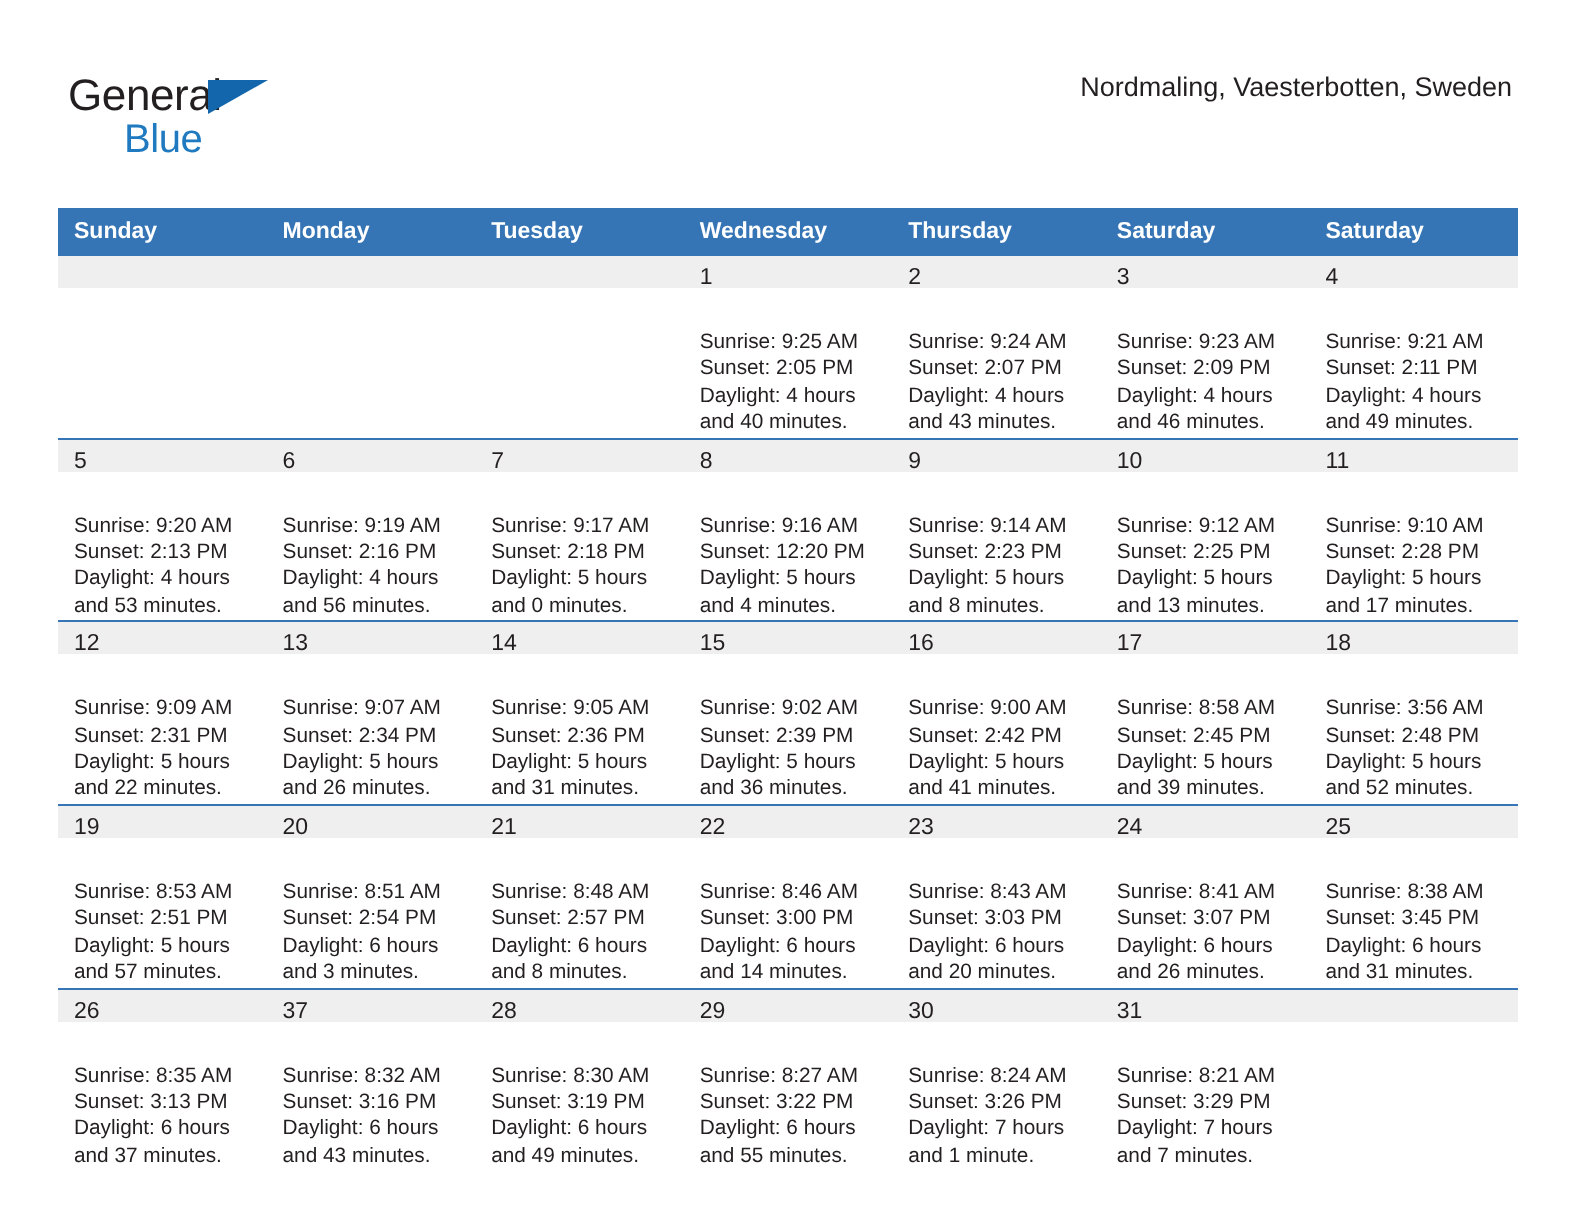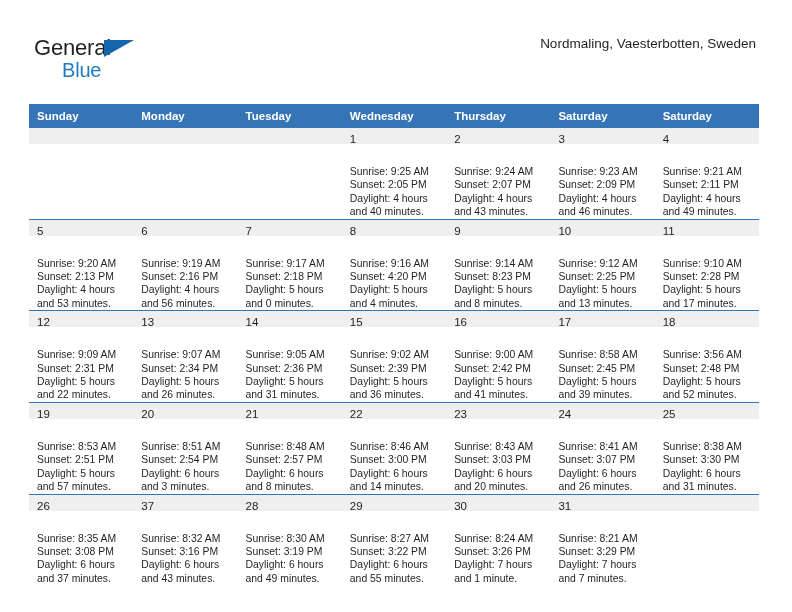--- a/index.html
+++ b/index.html
@@ -268,30 +268,30 @@
               <div class="cell-line">Sunrise: 9:17 AM</div>
               <div class="cell-line">Sunset: 2:18 PM</div>
               <div class="cell-line">Daylight: 5 hours</div>
               <div class="cell-line">and 0 minutes.</div>
             </div>
           </td>
           <td>
             <div class="daynum-band"><span class="daynum">8</span></div>
             <div class="cell-body">
               <div class="cell-line">Sunrise: 9:16 AM</div>
-              <div class="cell-line">Sunset: 4:20 PM</div>
+              <div class="cell-line">Sunset: 12:20 PM</div>
               <div class="cell-line">Daylight: 5 hours</div>
               <div class="cell-line">and 4 minutes.</div>
             </div>
           </td>
           <td>
             <div class="daynum-band"><span class="daynum">9</span></div>
             <div class="cell-body">
               <div class="cell-line">Sunrise: 9:14 AM</div>
-              <div class="cell-line">Sunset: 8:23 PM</div>
+              <div class="cell-line">Sunset: 2:23 PM</div>
               <div class="cell-line">Daylight: 5 hours</div>
               <div class="cell-line">and 8 minutes.</div>
             </div>
           </td>
           <td>
             <div class="daynum-band"><span class="daynum">10</span></div>
             <div class="cell-body">
               <div class="cell-line">Sunrise: 9:12 AM</div>
               <div class="cell-line">Sunset: 2:25 PM</div>
               <div class="cell-line">Daylight: 5 hours</div>
@@ -425,32 +425,32 @@
               <div class="cell-line">Sunrise: 8:41 AM</div>
               <div class="cell-line">Sunset: 3:07 PM</div>
               <div class="cell-line">Daylight: 6 hours</div>
               <div class="cell-line">and 26 minutes.</div>
             </div>
           </td>
           <td>
             <div class="daynum-band"><span class="daynum">25</span></div>
             <div class="cell-body">
               <div class="cell-line">Sunrise: 8:38 AM</div>
-              <div class="cell-line">Sunset: 3:30 PM</div>
+              <div class="cell-line">Sunset: 3:45 PM</div>
               <div class="cell-line">Daylight: 6 hours</div>
               <div class="cell-line">and 31 minutes.</div>
             </div>
           </td>
         </tr>
         <tr class="week-row">
           <td>
             <div class="daynum-band"><span class="daynum">26</span></div>
             <div class="cell-body">
               <div class="cell-line">Sunrise: 8:35 AM</div>
-              <div class="cell-line">Sunset: 3:08 PM</div>
+              <div class="cell-line">Sunset: 3:13 PM</div>
               <div class="cell-line">Daylight: 6 hours</div>
               <div class="cell-line">and 37 minutes.</div>
             </div>
           </td>
           <td>
             <div class="daynum-band"><span class="daynum">37</span></div>
             <div class="cell-body">
               <div class="cell-line">Sunrise: 8:32 AM</div>
               <div class="cell-line">Sunset: 3:16 PM</div>
               <div class="cell-line">Daylight: 6 hours</div>

